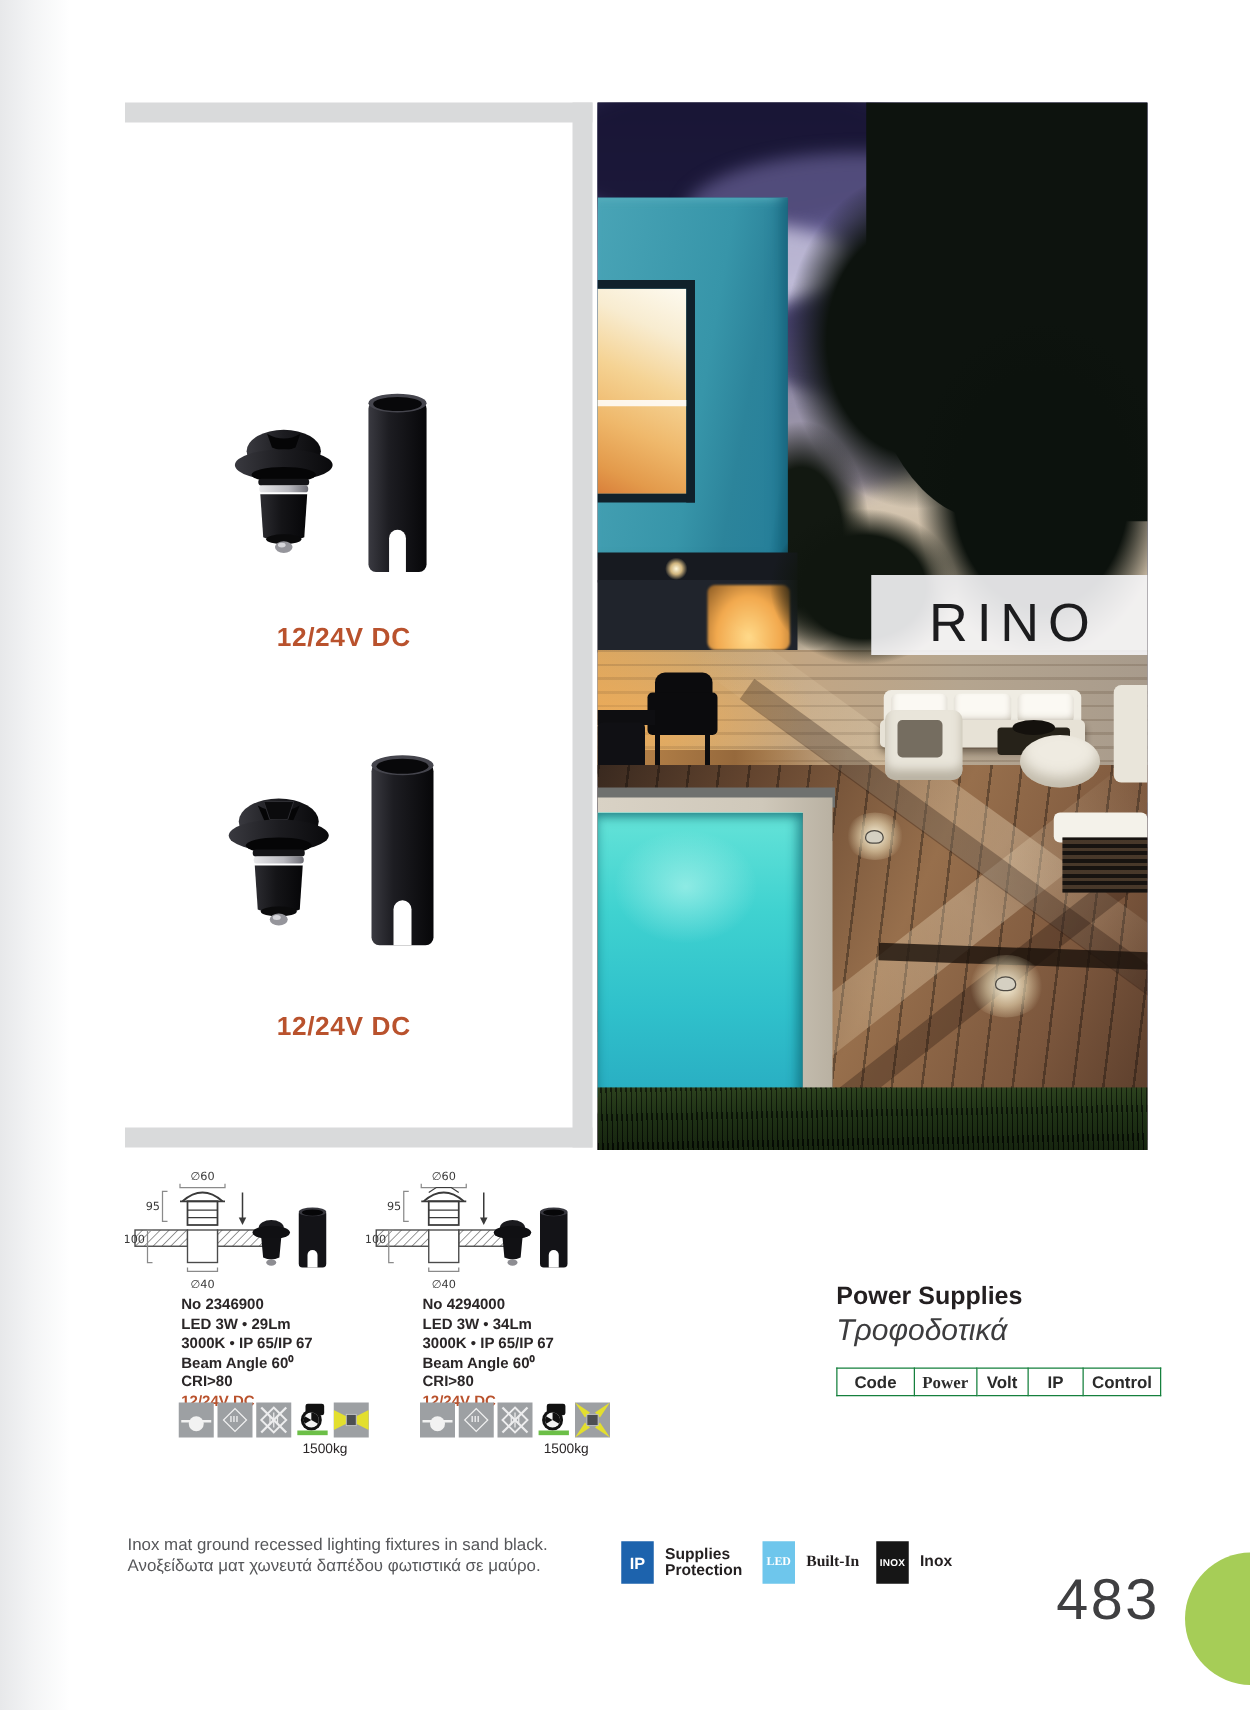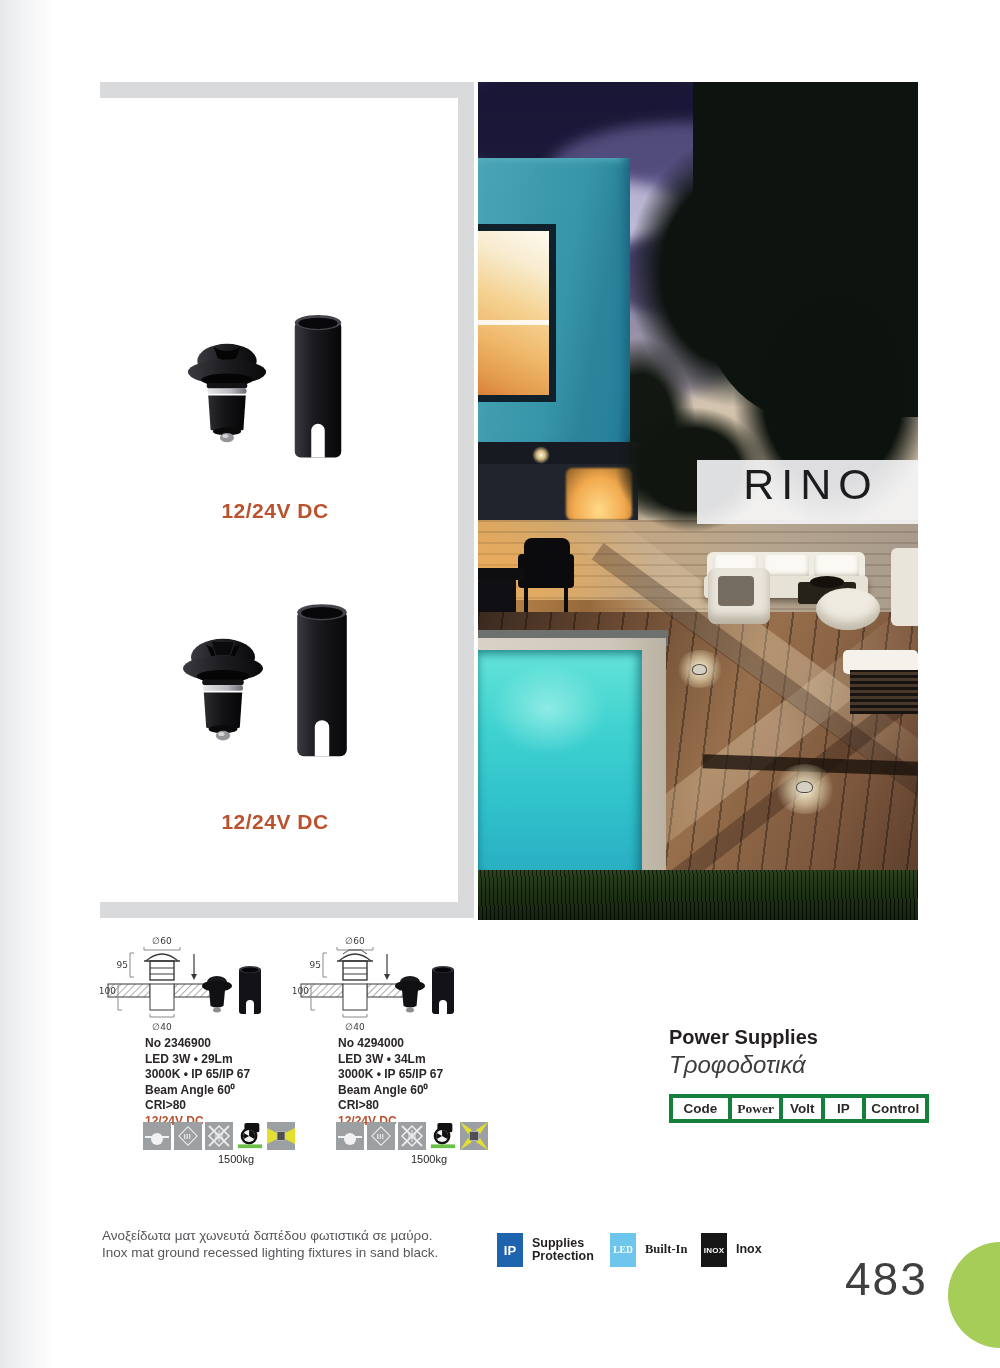--- a/index.html
+++ b/index.html
@@ -107,45 +107,45 @@
         background:linear-gradient(180deg,#65e3d8 0%,#3fd2d0 35%,#2fc0cb 70%,#29adc2 100%);
         box-shadow:inset 0 4px 8px rgba(10,90,100,.55), inset -6px 0 8px rgba(10,90,100,.35);}
   .pool::after{content:"";position:absolute;left:8%;top:6%;width:70%;height:40%;border-radius:50%;
         background:radial-gradient(closest-side,rgba(210,255,246,.5),rgba(210,255,246,0));}
   .grass{left:0;top:788px;width:440px;height:50px;
         background:linear-gradient(180deg,#273a1b 0%,#15240f 45%,#0a1307 100%);}
   .grass::after{content:"";position:absolute;inset:0;
         background:repeating-linear-gradient(88deg,rgba(0,0,0,.5) 0 1px,rgba(60,90,40,.25) 1px 4px);}
 
   .rino{left:219px;top:378px;width:221px;height:64px;background:rgba(245,245,247,.9);
-        display:flex;align-items:flex-start;justify-content:center;}
+        display:flex;align-items:flex-end;justify-content:center;}
   .rino span{font-size:43px;font-weight:300;letter-spacing:7px;color:#1c1c1e;padding-left:7px;}
 
   
   .spec{top:932px;width:210px;height:252px;}
   .spec .drawing{left:0;top:2px;}
   .spec .minifix{left:100px;top:42px;}
   .spec .minislv{left:136px;top:32px;}
   .spec .lines{left:45px;top:104px;width:165px;font-size:12px;line-height:15.5px;font-weight:bold;color:#2a2627;}
   .spec .volt{color:#b9522d;}
   .icons{left:43px;top:190px;display:flex;gap:3px;}
   .ico{width:28px;height:28px;position:relative;}
   .ico-gray{background:#9da0a3;}
   .ground-line{position:absolute;left:2px;right:2px;top:14px;height:2px;background:#f2f2f2;}
   .ground-circ{position:absolute;left:8px;top:11px;width:12px;height:12px;border-radius:50%;background:#f2f2f2;}
   .diamond{position:absolute;left:7px;top:7px;width:14px;height:14px;border:1.6px solid #f0f0f0;transform:rotate(45deg);box-sizing:border-box;display:flex;align-items:center;justify-content:center;}
   .diamond span{transform:rotate(-45deg);font-size:7px;font-weight:bold;color:#f0f0f0;letter-spacing:.5px;}
-  .load{position:absolute;left:118px;top:221px;width:60px;text-align:left;font-size:11px;color:#2a2627;}
+  .load{position:absolute;left:118px;top:221px;width:60px;text-align:right;font-size:11px;color:#2a2627;}
 
   
   .power{left:669px;top:1026px;width:260px;}
   .power h2{margin:0;font-size:20px;font-weight:bold;color:#231f20;}
   .power .sub{margin:2px 0 0 0;font-size:24px;font-style:italic;font-weight:400;color:#3c3c3e;}
   .ps-table{margin-top:15px;border-collapse:collapse;font-size:13.5px;color:#2b2b2b;}
-  .ps-table th,.ps-table td{border:4px solid #15803d;text-align:center;height:21px;padding:0 4px;}
+  .ps-table th,.ps-table td{border:1px solid #15803d;text-align:center;height:21px;padding:0 4px;}
   .ps-table th{font-weight:bold;}
   .cw0{width:58px;} .cw1{width:42px;font-family:Liberation Serif, serif;} .cw2{width:34px;} .cw3{width:42px;} .cw4{width:54px;}
 
   
   .desc{left:102px;top:1228px;width:380px;font-size:13.5px;line-height:16.5px;color:#56575a;}
   .legend-item{top:1233px;display:flex;align-items:center;gap:9px;}
   .badge{width:26px;height:34px;display:flex;align-items:center;justify-content:center;color:#fff;font-weight:bold;}
   .badge-ip{background:#1d63ad;font-size:13px;}
   .badge-led{background:#6ec6ec;font-size:9.5px;}
   .badge-inox{background:#161616;font-size:8px;letter-spacing:.2px;}
@@ -476,22 +476,22 @@
       <th class="cw1">Power</th>
       <th class="cw2">Volt</th>
       <th class="cw3">IP</th>
       <th class="cw4">Control</th>
     </tr>
   </tbody>
     </table>
 </div>
 
 <div class="abs desc">
+  <div>Inox mat ground recessed lighting fixtures in sand black.</div>
   <div>Ανοξείδωτα ματ χωνευτά δαπέδου φωτιστικά σε μαύρο.</div>
-  <div>Inox mat ground recessed lighting fixtures in sand black.</div>
 </div>
 
 <div class="abs legend-item" style="left:497px;">
   <div class="badge badge-ip">IP</div>
   <div class="legend-label">
     <div>Supplies</div>
     <div>Protection</div>
   </div>
 </div>
 <div class="abs legend-item" style="left:610px;font-family:Liberation Serif, serif;">

